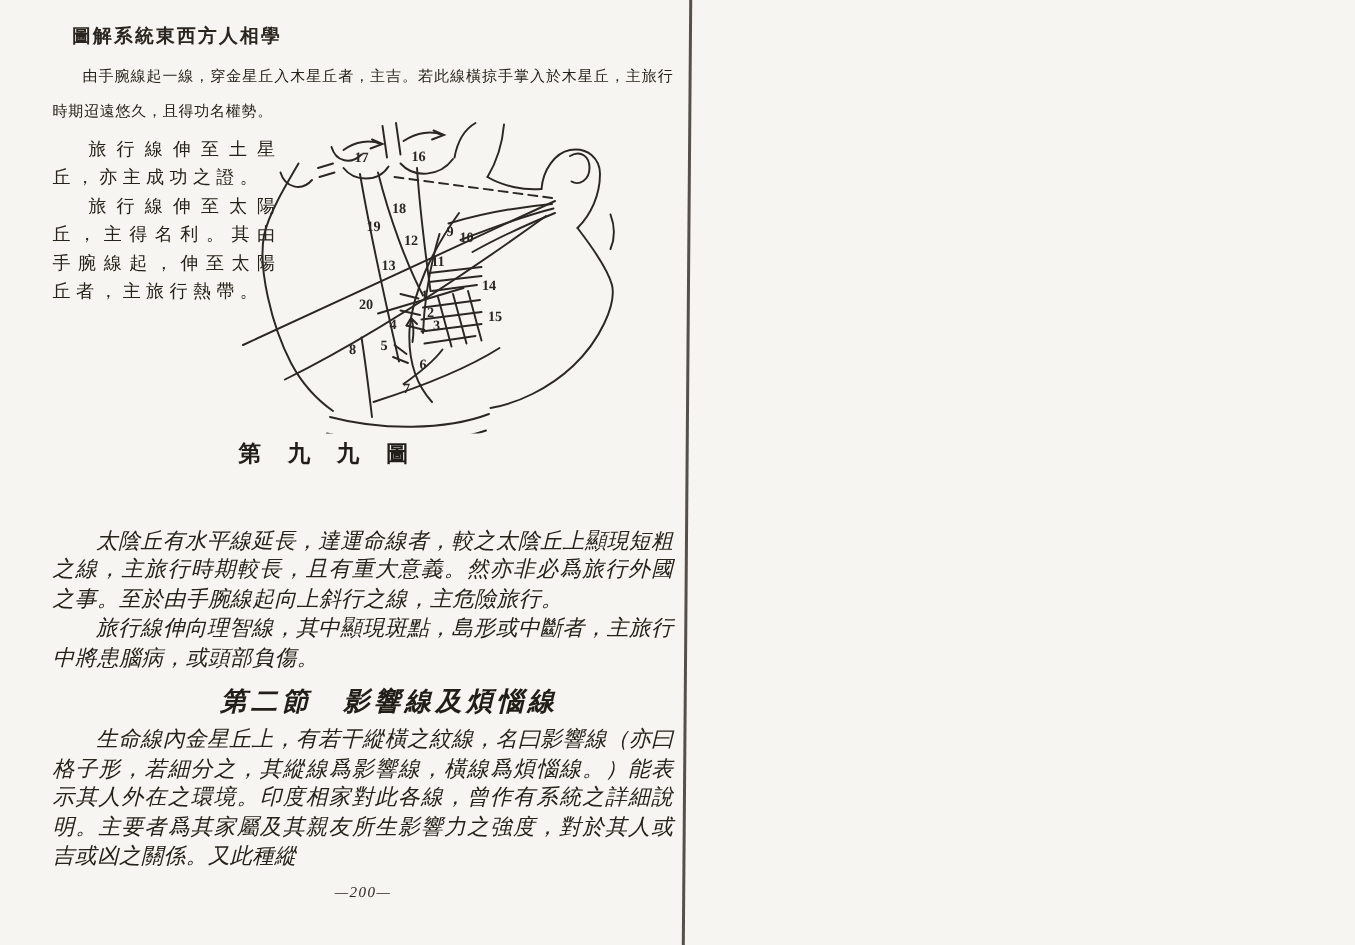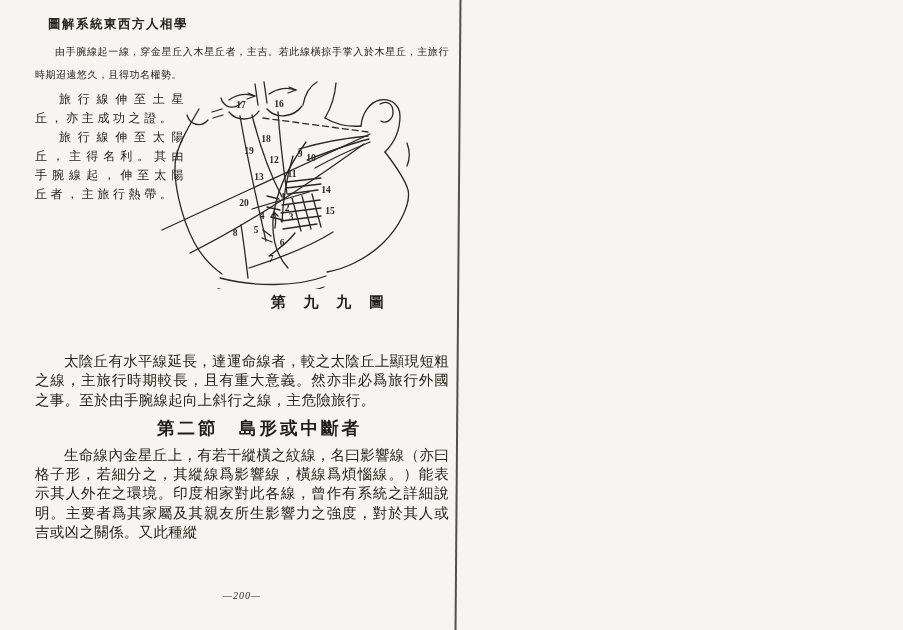--- a/index.html
+++ b/index.html
@@ -25,28 +25,28 @@
     font-size:10px;line-height:23px;letter-spacing:0.5px;text-indent:2em;
   }
   .narrow-col{
     position:absolute;left:35px;top:90px;width:152px;
     font-size:12px;line-height:19px;letter-spacing:3.6px;
   }
   .narrow-col p{text-indent:2em;}
   .hand-figure{position:absolute;left:158px;top:80px;width:292px;margin:1px;}
   .hand-figure svg{display:block;}
   .fig-caption{
-    width:232px;text-align:right;font-size:15px;font-weight:bold;
+    width:232px;text-align:left;font-size:15px;font-weight:bold;
     letter-spacing:7px;margin-top:4px;color:#221f1a;
   }
   .lower-flow{
     position:absolute;left:35px;top:352px;width:414px;
     font-size:14.5px;line-height:19.4px;letter-spacing:0.3px;
   }
-  .lower-flow p{text-indent:2em;}
+  .lower-flow p{text-indent:2em;font-style:italic;}
   .section-heading{
     text-align:center;font-size:17.5px;font-weight:bold;letter-spacing:3px;
     margin:9px 0 7px 0;color:#211e18;text-indent:0;
   }
   .page-number{
     position:absolute;width:414px;text-align:center;
     font-size:10px;letter-spacing:1px;font-style:italic;color:#2a261f;
   }
   .pn-left{left:35px;top:590px;}
   .hand-lines path, .hand-lines line{fill:none;stroke:#2b2823;stroke-width:1.3;stroke-linecap:round;}
@@ -145,22 +145,23 @@
           <text x="112" y="181">7</text>
           <text x="76" y="155">8</text>
         </g>
     </svg>
     <figcaption class="fig-caption">第 九 九 圖</figcaption>
   </figure>
 
   <div class="lower-flow">
     <div id="left-lower">
         <p>太陰丘有水平線延長，達運命線者，較之太陰丘上顯現短粗之線，主旅行時期較長，且有重大意義。然亦非必爲旅行外國之事。至於由手腕線起向上斜行之線，主危險旅行。</p>
+        <p>旅行線伸向理智線，其中顯現斑點，島形或中斷者，主旅行中將患腦病，或頭部負傷。</p>
       </div>
-    <p class="section-heading">第二節　島形或中斷者</p>
+    <p class="section-heading">第二節　影響線及煩惱線</p>
     <p>生命線內金星丘上，有若干縱橫之紋線，名曰影響線（亦曰格子形，若細分之，其縱線爲影響線，橫線爲煩惱線。）能表示其人外在之環境。印度相家對此各線，曾作有系統之詳細說明。主要者爲其家屬及其親友所生影響力之強度，對於其人或吉或凶之關係。又此種縱</p>
   </div>
 
   <div class="page-number pn-left">—200—</div>
 </section>
 
 <section class="page page-right">
   
 
   

